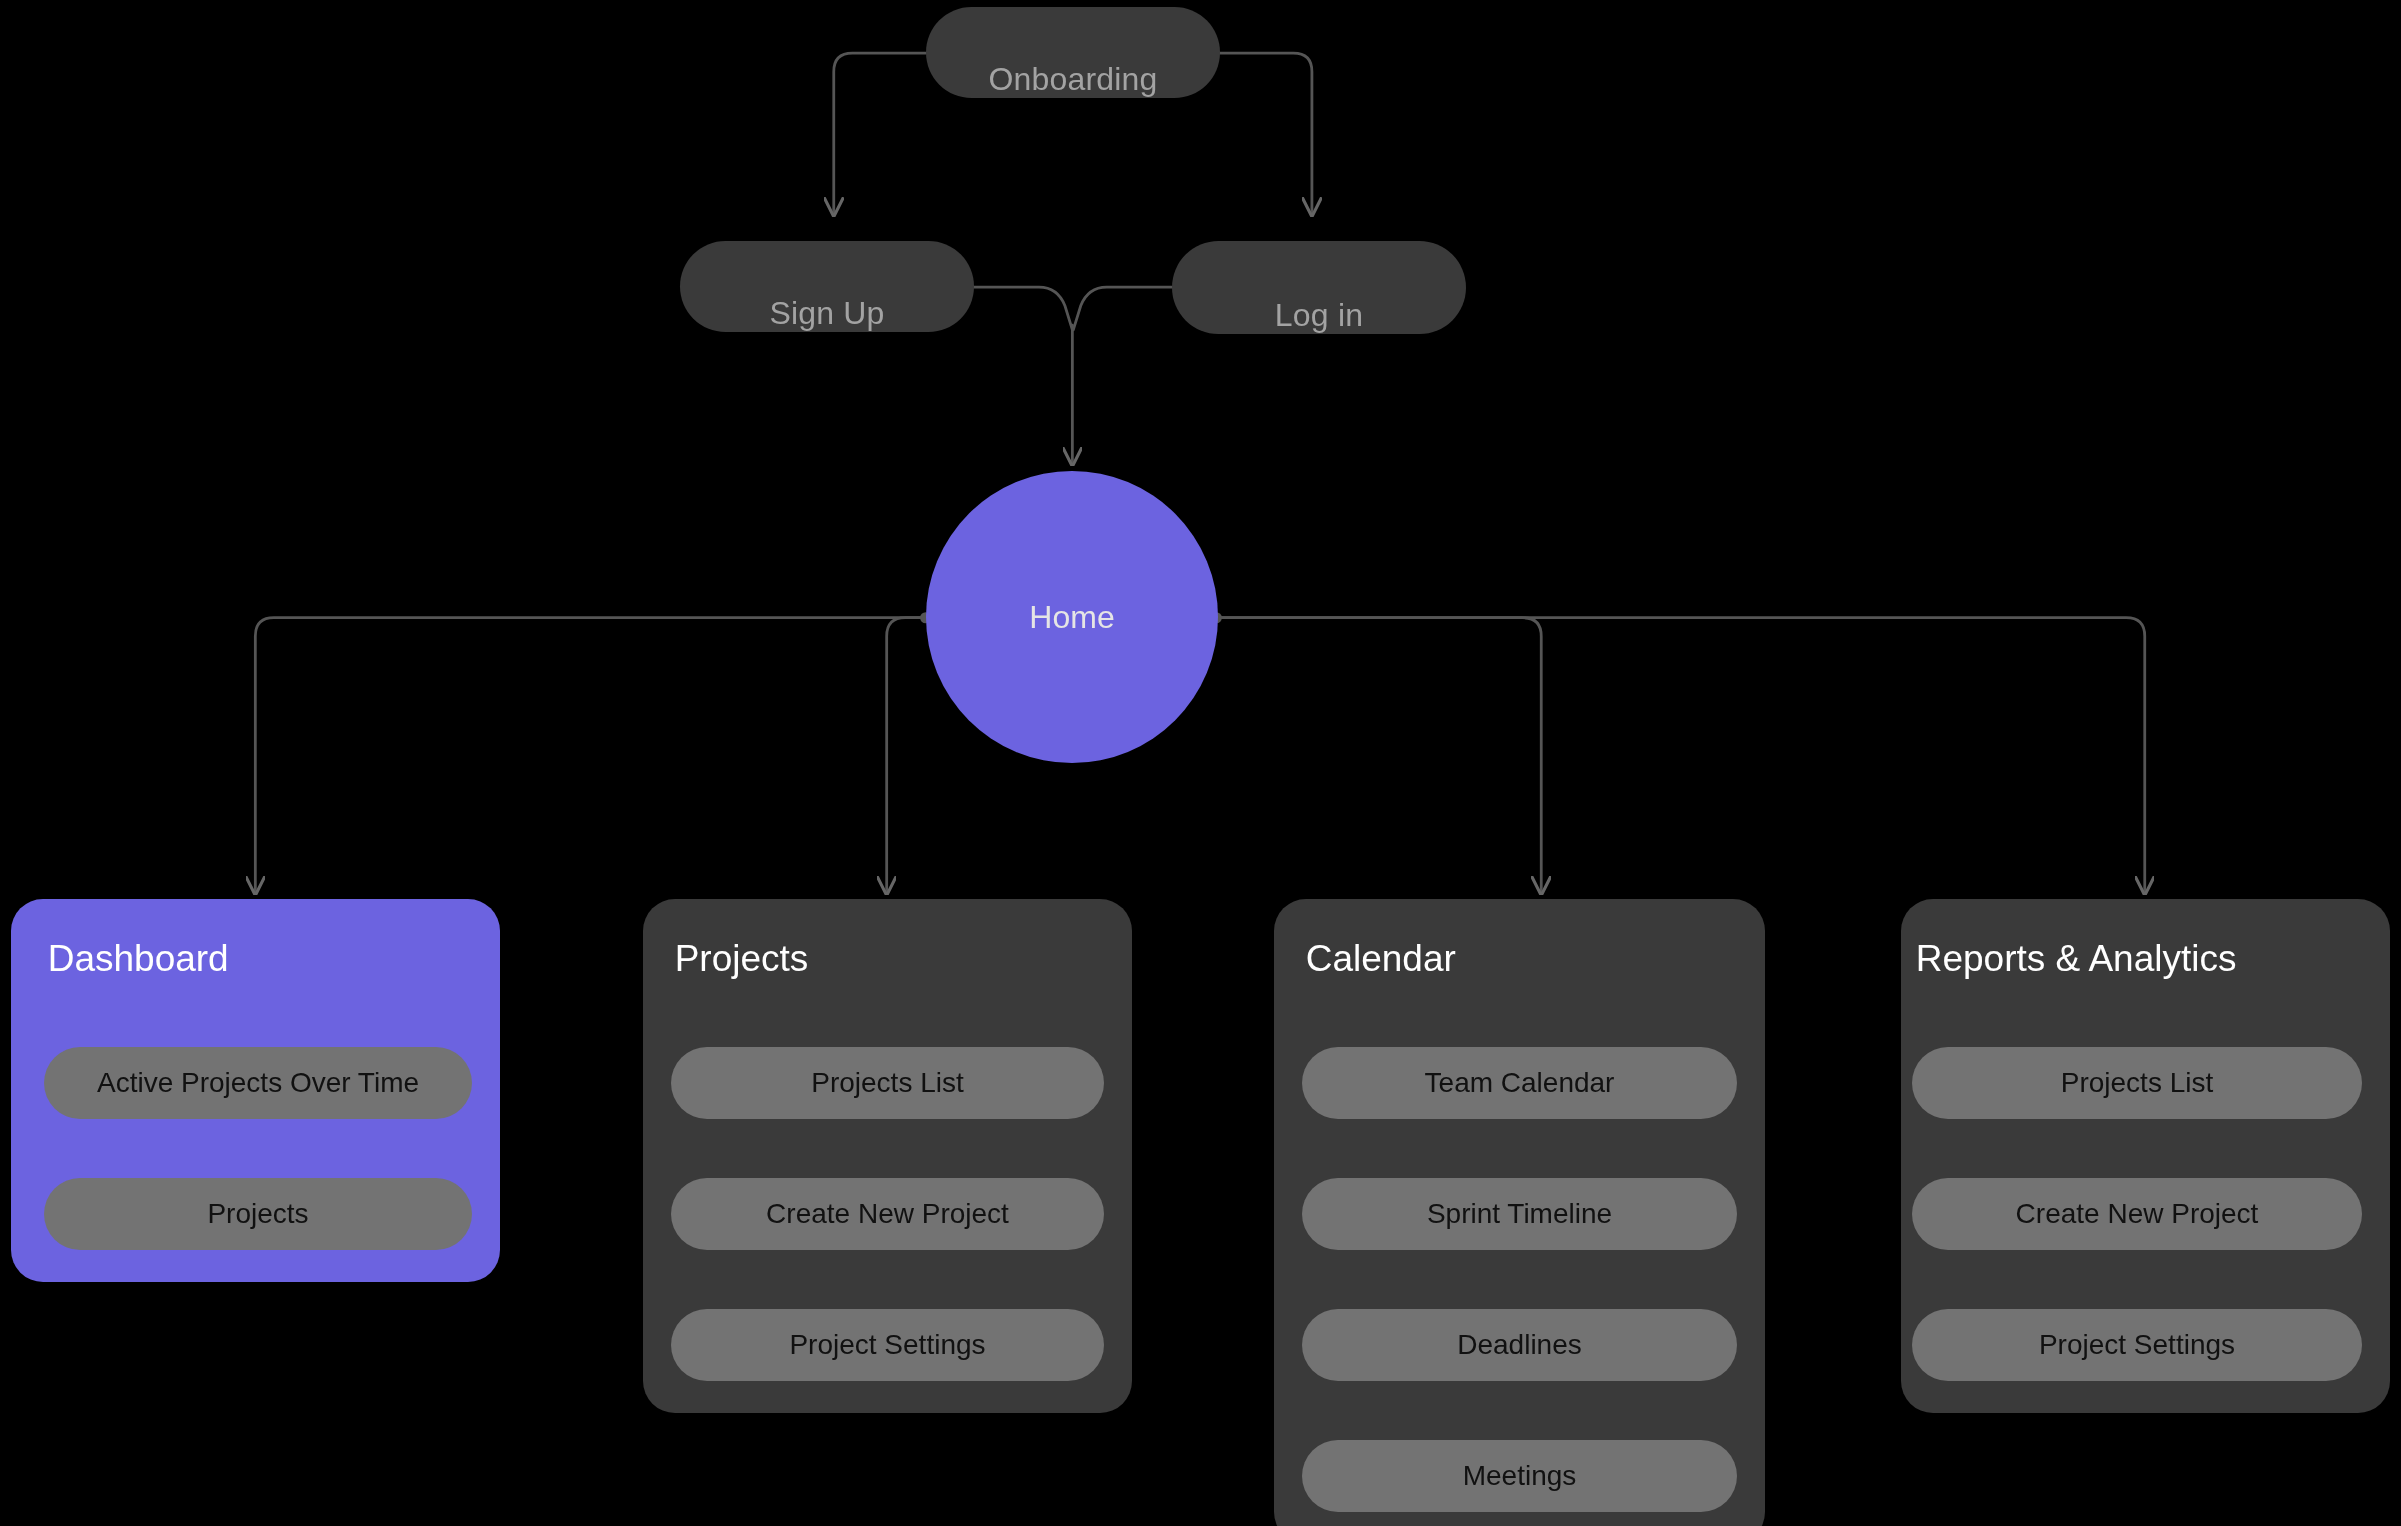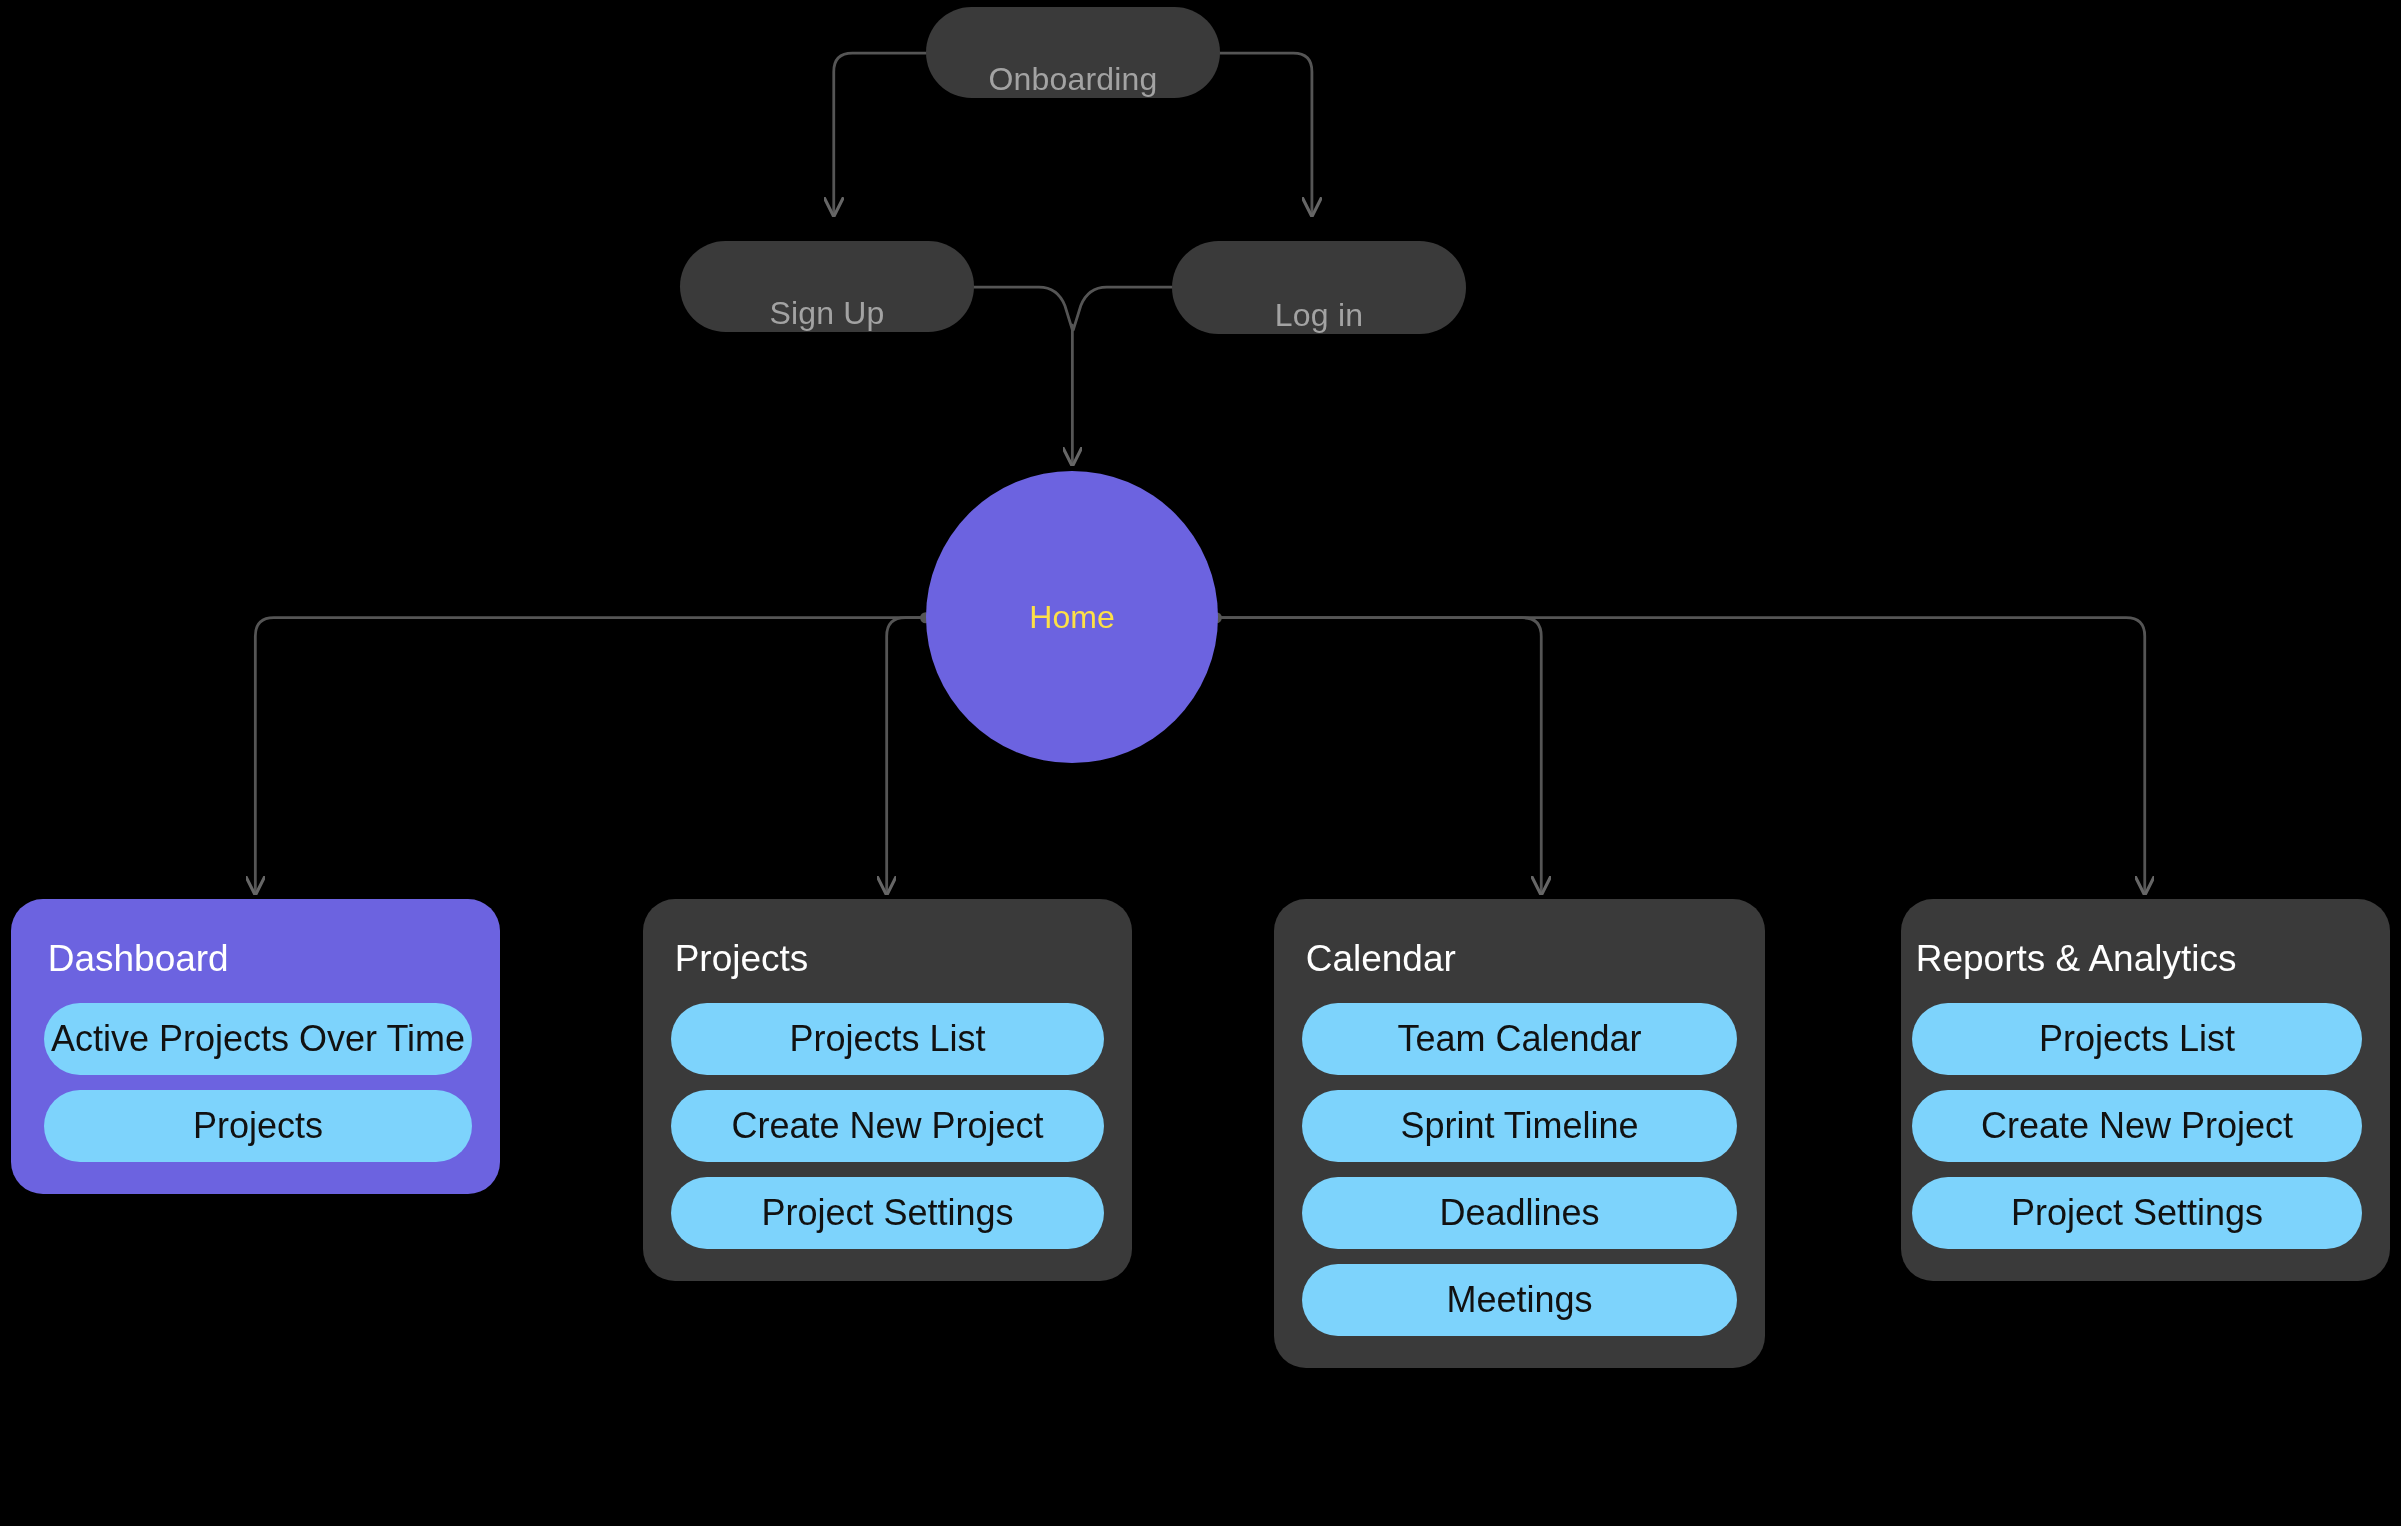--- a/index.html
+++ b/index.html
@@ -47,21 +47,21 @@
   }
 
   
   .circle-node {
     position: absolute;
     background: #6c63e0;
     border-radius: 50%;
     display: flex;
     align-items: center;
     justify-content: center;
-    color: #fde047;
+    color: #e5e5e5;
     font-size: 32px;
     box-sizing: border-box;
   }
 
   
   .card {
     position: absolute;
     background: #3a3a3a;
     border-radius: 32px;
     box-sizing: border-box;
@@ -78,30 +78,31 @@
     line-height: 1;
     margin: 13px 0 26px 3.7px;
     white-space: nowrap;
   }
   .card-items {
     display: flex;
     flex-direction: column;
     gap: 15px;
   }
   .item-pill {
-    background: #7dd3fc;
+    background: #737373;
     color: #111111;
     border-radius: 928px;
     height: 72px;
     display: flex;
     align-items: center;
     justify-content: center;
-    font-size: 36px;
+    font-size: 28px;
     white-space: nowrap;
     box-sizing: border-box;
+    margin-top: 44px;
   }
 </style>
 </head>
 <body>
 
 <div id="canvas">
 
   <svg id="edges" viewBox="0 0 2586 1644" width="2401" height="1527">
     <defs>
       <marker id="arrow" viewBox="0 0 10 10" refX="9" refY="5" markerWidth="7" markerHeight="7" orient="auto-start-reverse">

